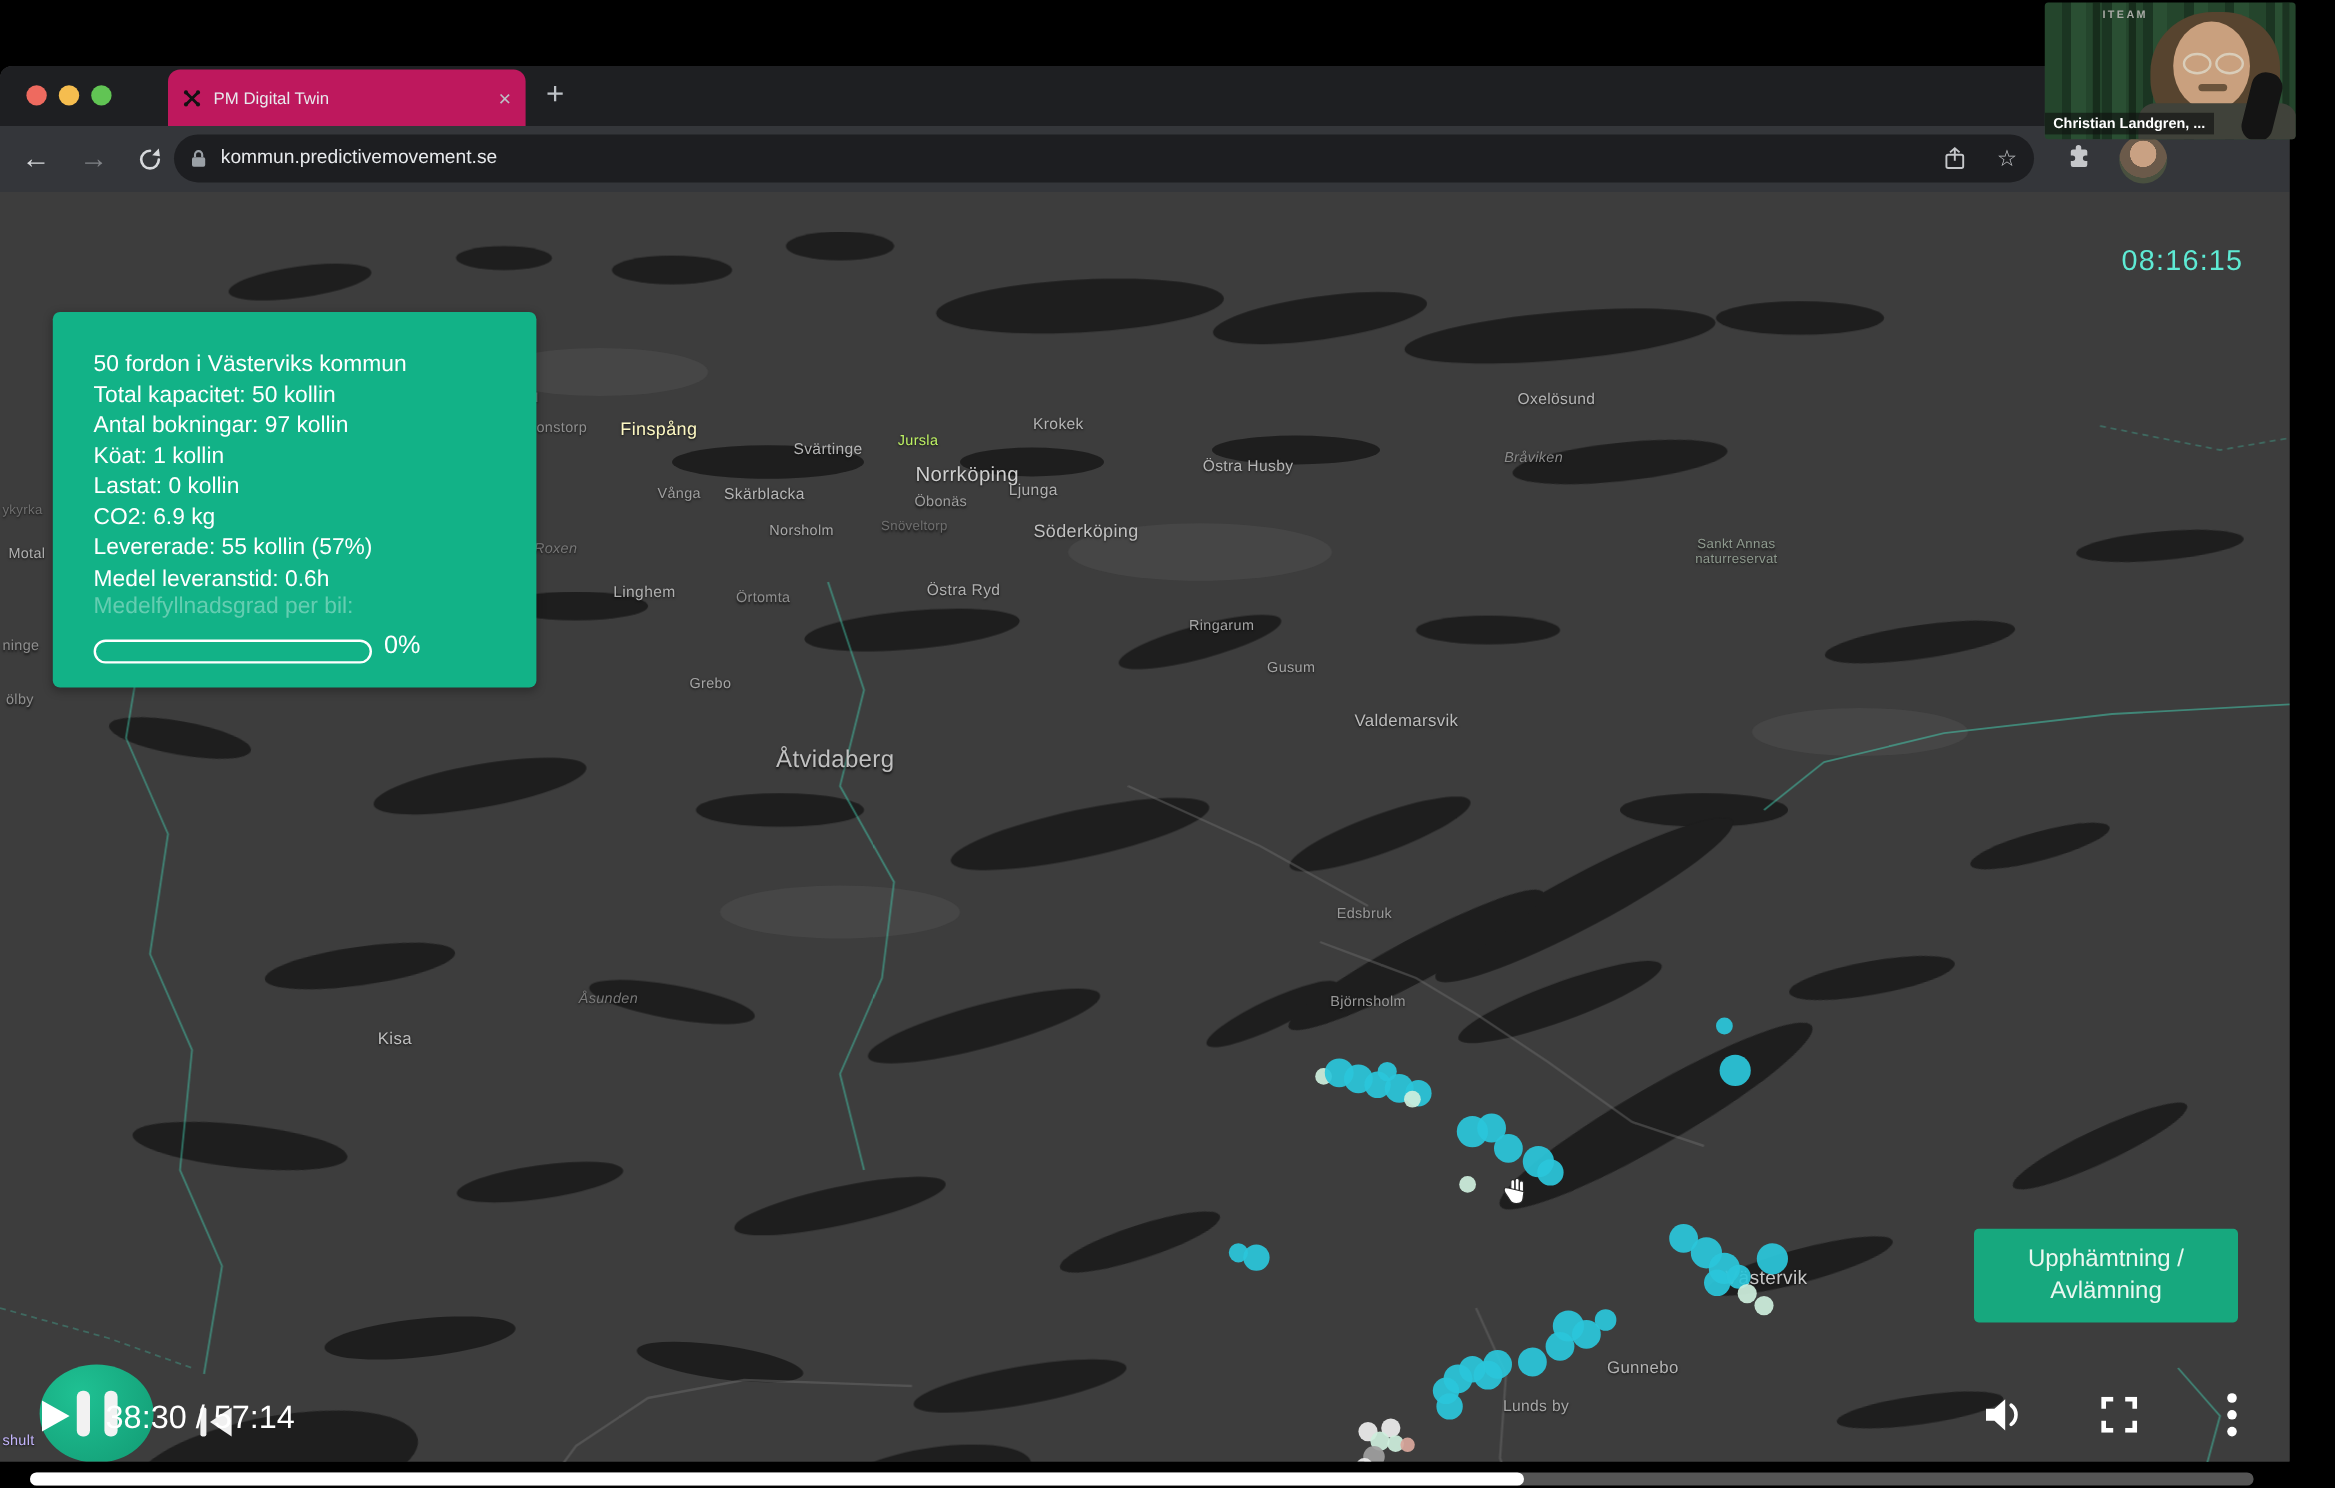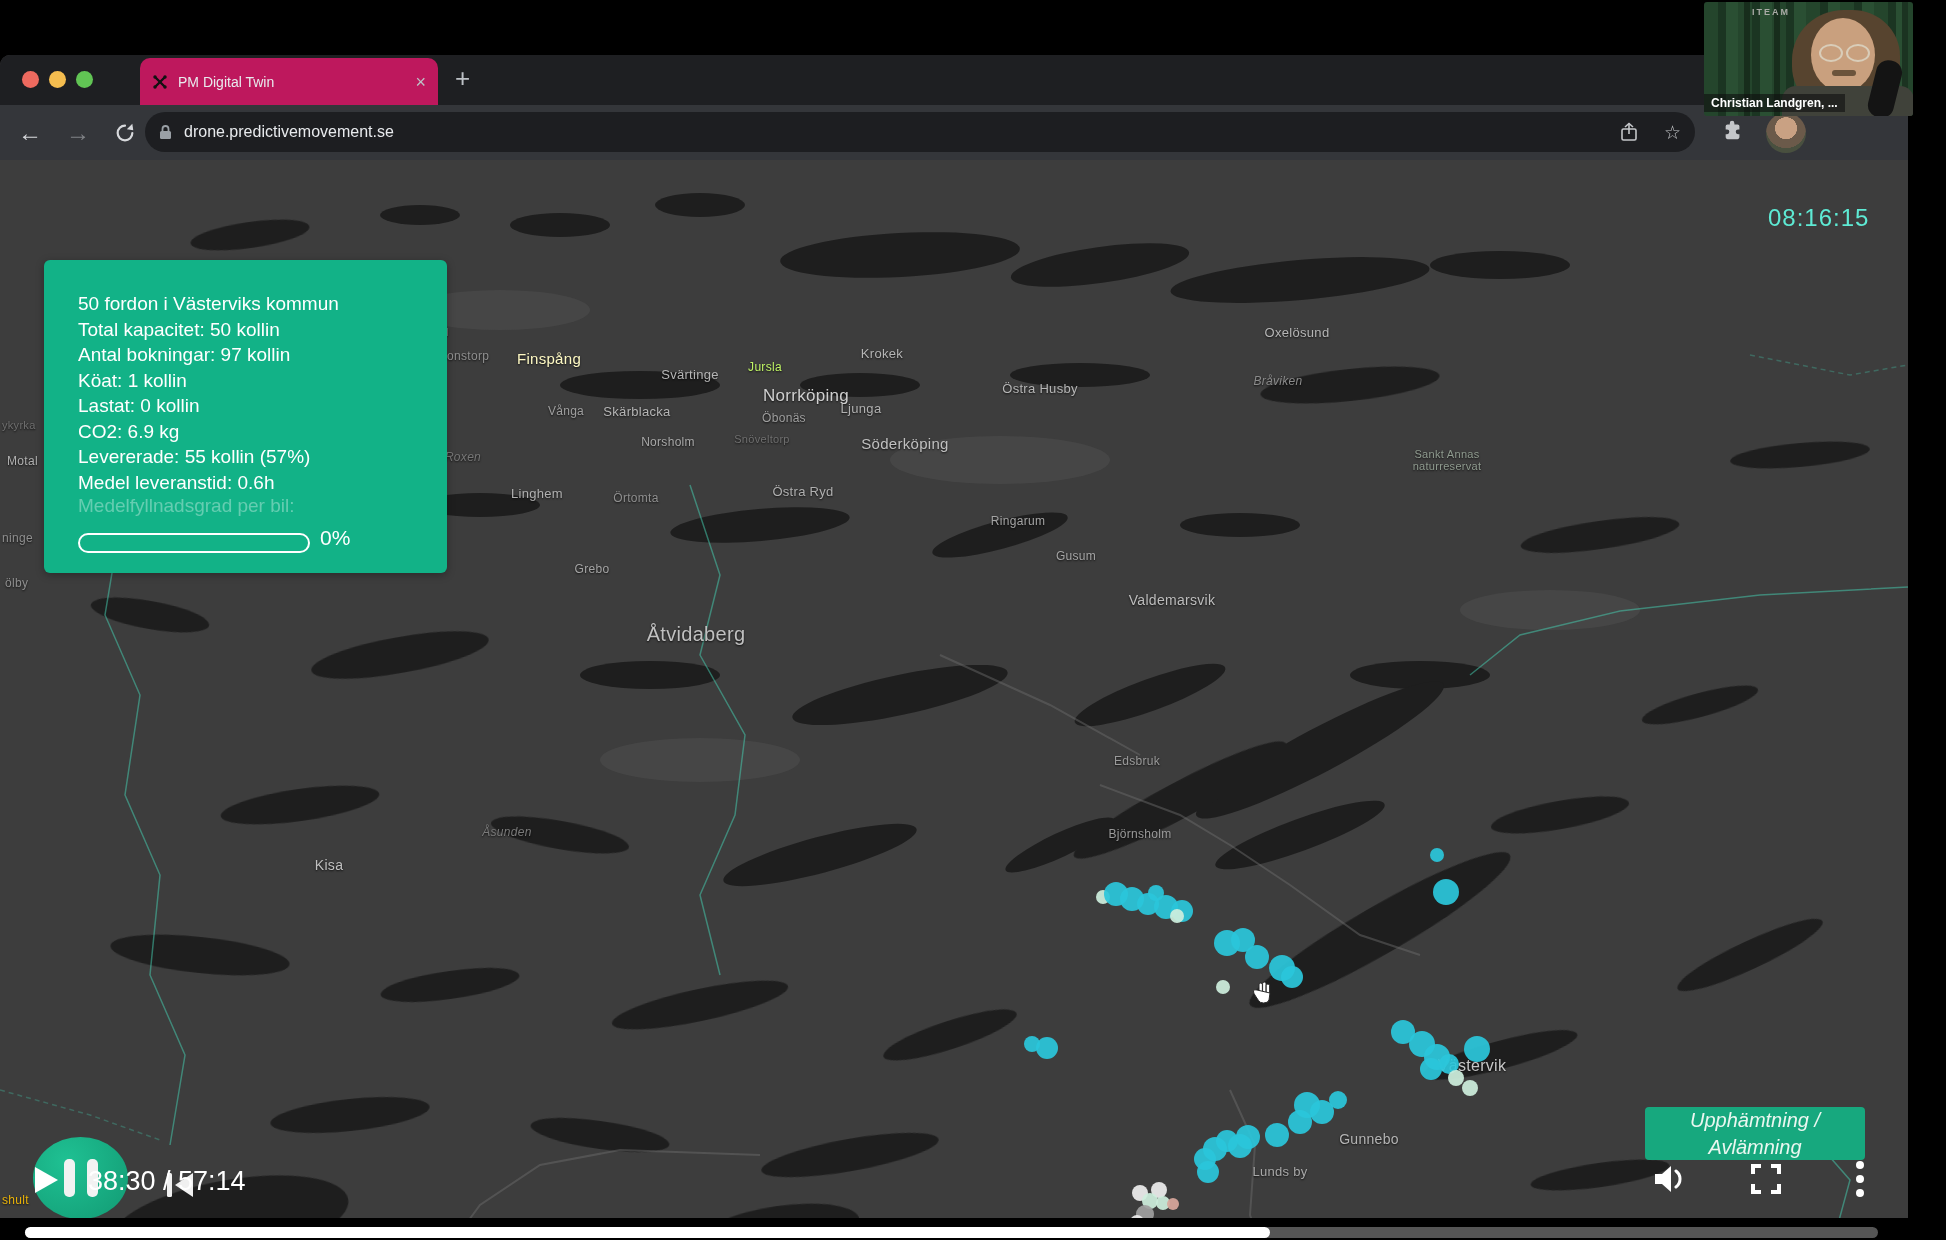--- a/index.html
+++ b/index.html
@@ -46,21 +46,21 @@
   .sim-faded{position:absolute;left:34px;top:235px;font-size:19px;color:rgba(255,255,255,.35);}
   .fillbar{position:absolute;left:34px;top:273px;width:228px;height:16px;border:2px solid #fff;
            border-radius:10px;overflow:hidden;}
   .fillbar-fill{height:100%;background:#fff;width:0;}
   .fillbar-label{position:absolute;left:276px;top:266px;font-size:21px;}
 
   
   .action-btn{position:absolute;width:220px;background:#17a87e;color:#eaf7f0;border-radius:4px;
               display:flex;flex-direction:column;align-items:center;justify-content:center;
               font-size:20px;line-height:27px;text-align:center;}
-  .btn-pickup{left:1645px;top:947px;height:53px;font-style:italic;}
+  .btn-pickup{left:1645px;top:864px;height:78px;}
   .btn-next{left:1645px;top:1007px;height:66px;}
 
   
   .pause-btn{position:absolute;left:33px;top:977px;width:95px;height:82px;border-radius:50%;
              background:radial-gradient(circle at 35% 30%,#1fc193,#129a73);display:flex;
              align-items:center;justify-content:center;gap:12px;}
   .pause-btn i{width:11px;height:38px;background:#f2f2f2;border-radius:5px;display:block;}
   .skip-btn{position:absolute;left:163px;top:1010px;}
 
   
@@ -120,21 +120,21 @@
     <svg class="navbtn" style="margin-left:24px;" width="22" height="22" viewBox="0 0 24 24">
       <path d="M12 4a8 8 0 1 0 8 8" fill="none" stroke="#d7d9dc" stroke-width="2.4" stroke-linecap="round"></path>
       <polygon points="20,2 21,9 14,8" fill="#d7d9dc"></polygon>
     </svg>
 
     <div class="omnibox">
       <svg width="13" height="15" viewBox="0 0 13 15">
         <rect x="1" y="6" width="11" height="8" rx="1.5" fill="#9aa0a6"></rect>
         <path d="M3.5 6 V4 a3 3 0 0 1 6 0 V6" fill="none" stroke="#9aa0a6" stroke-width="1.8"></path>
       </svg>
-      <span class="url">drone.predictivemovement.se</span>
+      <span class="url">kommun.predictivemovement.se</span>
       <svg width="18" height="20" viewBox="0 0 18 20" style="margin-right:26px;">
         <rect x="2" y="7" width="14" height="11" rx="1.5" fill="none" stroke="#c5c7ca" stroke-width="1.6"></rect>
         <line x1="9" y1="1.5" x2="9" y2="12" stroke="#c5c7ca" stroke-width="1.6"></line>
         <polyline points="5,5 9,1.5 13,5" fill="none" stroke="#c5c7ca" stroke-width="1.6"></polyline>
       </svg>
       <span style="color:#c5c7ca;font-size:19px;">☆</span>
     </div>
 
     <svg class="abs" style="left:1722px;top:14px;" width="22" height="22" viewBox="0 0 24 24">
       <path fill="#c5c7ca" d="M11 2a2.5 2.5 0 0 1 2.5 2.5V6H17a2 2 0 0 1 2 2v3.5h-1.5a2.5 2.5 0 0 0 0 5H19V20a2 2 0 0 1-2 2H6a2 2 0 0 1-2-2v-3.5h1.5a2.5 2.5 0 0 0 0-5H4V8a2 2 0 0 1 2-2h2.5V4.5A2.5 2.5 0 0 1 11 2z"></path>
@@ -261,21 +261,21 @@
         <span class="mlabel" style="left: 1140px; top: 674px; font-size: 12px; color: rgb(154, 154, 154);">Björnsholm</span>
         <span class="mlabel" style="left: 507px; top: 672px; font-size: 12px; color: rgb(122, 122, 122); font-style: italic;">Åsunden</span>
         <span class="mlabel" style="left: 329px; top: 705px; font-size: 14px; color: rgb(192, 192, 192);">Kisa</span>
         <span class="mlabel" style="left: 1472px; top: 906px; font-size: 16px; color: rgb(198, 198, 198);">Västervik</span>
         <span class="mlabel" style="left: 1369px; top: 979px; font-size: 14px; color: rgb(181, 181, 181);">Gunnebo</span>
         <span class="mlabel" style="left: 1280px; top: 1011px; font-size: 13px; color: rgb(168, 168, 168);">Lunds by</span>
         <span class="mlabel mleft" style="left: 2px; top: 265px; font-size: 11px; color: rgb(111, 111, 111);">ykyrka</span>
         <span class="mlabel mleft" style="left: 7px; top: 301px; font-size: 12px; color: rgb(176, 176, 176);">Motal</span>
         <span class="mlabel mleft" style="left: 2px; top: 378px; font-size: 12px; color: rgb(143, 143, 143);">ninge</span>
         <span class="mlabel mleft" style="left: 5px; top: 423px; font-size: 12px; color: rgb(143, 143, 143);">ölby</span>
-        <span class="mlabel mleft" style="left: 2px; top: 1040px; font-size: 12px; color: #eab308;">shult</span>
+        <span class="mlabel mleft" style="left: 2px; top: 1040px; font-size: 12px; color: #c4b5fd;">shult</span>
       </div>
     <div style="position:absolute;left:0;top:0;width:100%;height:100%;">
         <div class="mdot" style="left: 1103px; top: 737px; width: 14px; height: 14px; background: rgb(205, 238, 221);"></div>
         <div class="mdot" style="left: 1116px; top: 734px; width: 24px; height: 24px; background: rgb(43, 198, 218);"></div>
         <div class="mdot" style="left: 1132px; top: 739px; width: 24px; height: 24px; background: rgb(43, 198, 218);"></div>
         <div class="mdot" style="left: 1148px; top: 744px; width: 22px; height: 22px; background: rgb(43, 198, 218);"></div>
         <div class="mdot" style="left: 1166px; top: 747px; width: 24px; height: 24px; background: rgb(43, 198, 218);"></div>
         <div class="mdot" style="left: 1182px; top: 751px; width: 22px; height: 22px; background: rgb(43, 198, 218);"></div>
         <div class="mdot" style="left: 1156px; top: 733px; width: 16px; height: 16px; background: rgb(43, 198, 218);"></div>
         <div class="mdot" style="left: 1177px; top: 756px; width: 14px; height: 14px; background: rgb(205, 238, 221);"></div>

